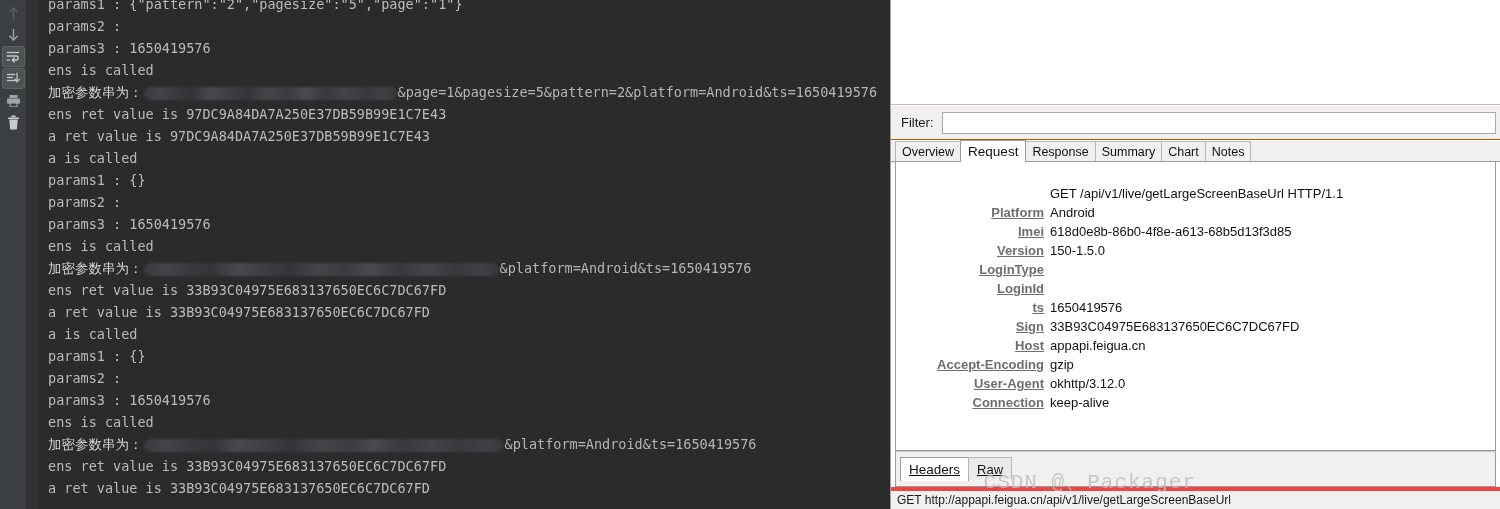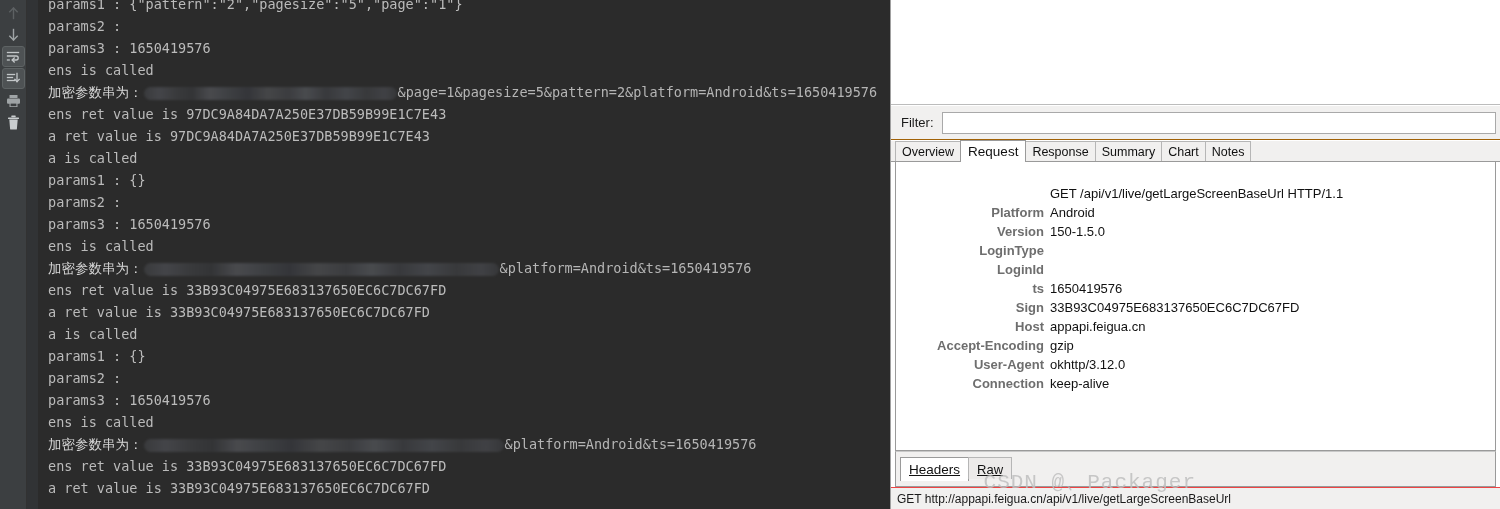--- a/index.html
+++ b/index.html
@@ -154,20 +154,21 @@
     font-size: 13px;
   }
   .hdr-name {
     width: 154px;
     text-align: right;
     color: #6e6e6e;
     font-weight: bold;
     padding-right: 6px;
     white-space: nowrap;
     overflow: hidden;
+    text-decoration: underline;
   }
   .hdr-val {
     color: #111111;
     white-space: nowrap;
     overflow: hidden;
   }
   .hdr-row.requestline .hdr-name { width: 154px; }
 
   #bottom-tabs {
     position: absolute; left: 4px; bottom: 22px; right: 4px; height: 36px;
@@ -193,21 +194,21 @@
     background: #eceae9;
     border-color: #b6b6b6;
     font-size: 13px;
     height: 22px;
     margin-bottom: 2px;
     text-align: right;
   }
   #status-bar {
     position: absolute; left: 0; bottom: 0; right: 0; height: 22px;
     background: #f1f0ef;
-    border-top: 1px solid #ef4444;
+    border-top: 4px solid #ef4444;
     display: flex; align-items: center;
     padding-left: 6px;
   }
   #status-text {
     font-size: 12px; color: #1a1a1a;
     white-space: nowrap;
   }
 
   
   #watermark {
@@ -344,20 +345,24 @@
       <div class="hdr-row requestline">
         <div class="hdr-name"></div>
         <div class="hdr-val">GET /api/v1/live/getLargeScreenBaseUrl HTTP/1.1</div>
       </div>
       <div id="headers-list">
           <div class="hdr-row">
             <div class="hdr-name">Platform</div>
             <div class="hdr-val">Android</div>
           </div>
           <div class="hdr-row">
+            <div class="hdr-name">Imei</div>
+            <div class="hdr-val">618d0e8b-86b0-4f8e-a613-68b5d13f3d85</div>
+          </div>
+          <div class="hdr-row">
             <div class="hdr-name">Version</div>
             <div class="hdr-val">150-1.5.0</div>
           </div>
           <div class="hdr-row">
             <div class="hdr-name">LoginType</div>
             <div class="hdr-val"></div>
           </div>
           <div class="hdr-row">
             <div class="hdr-name">LoginId</div>
             <div class="hdr-val"></div>

